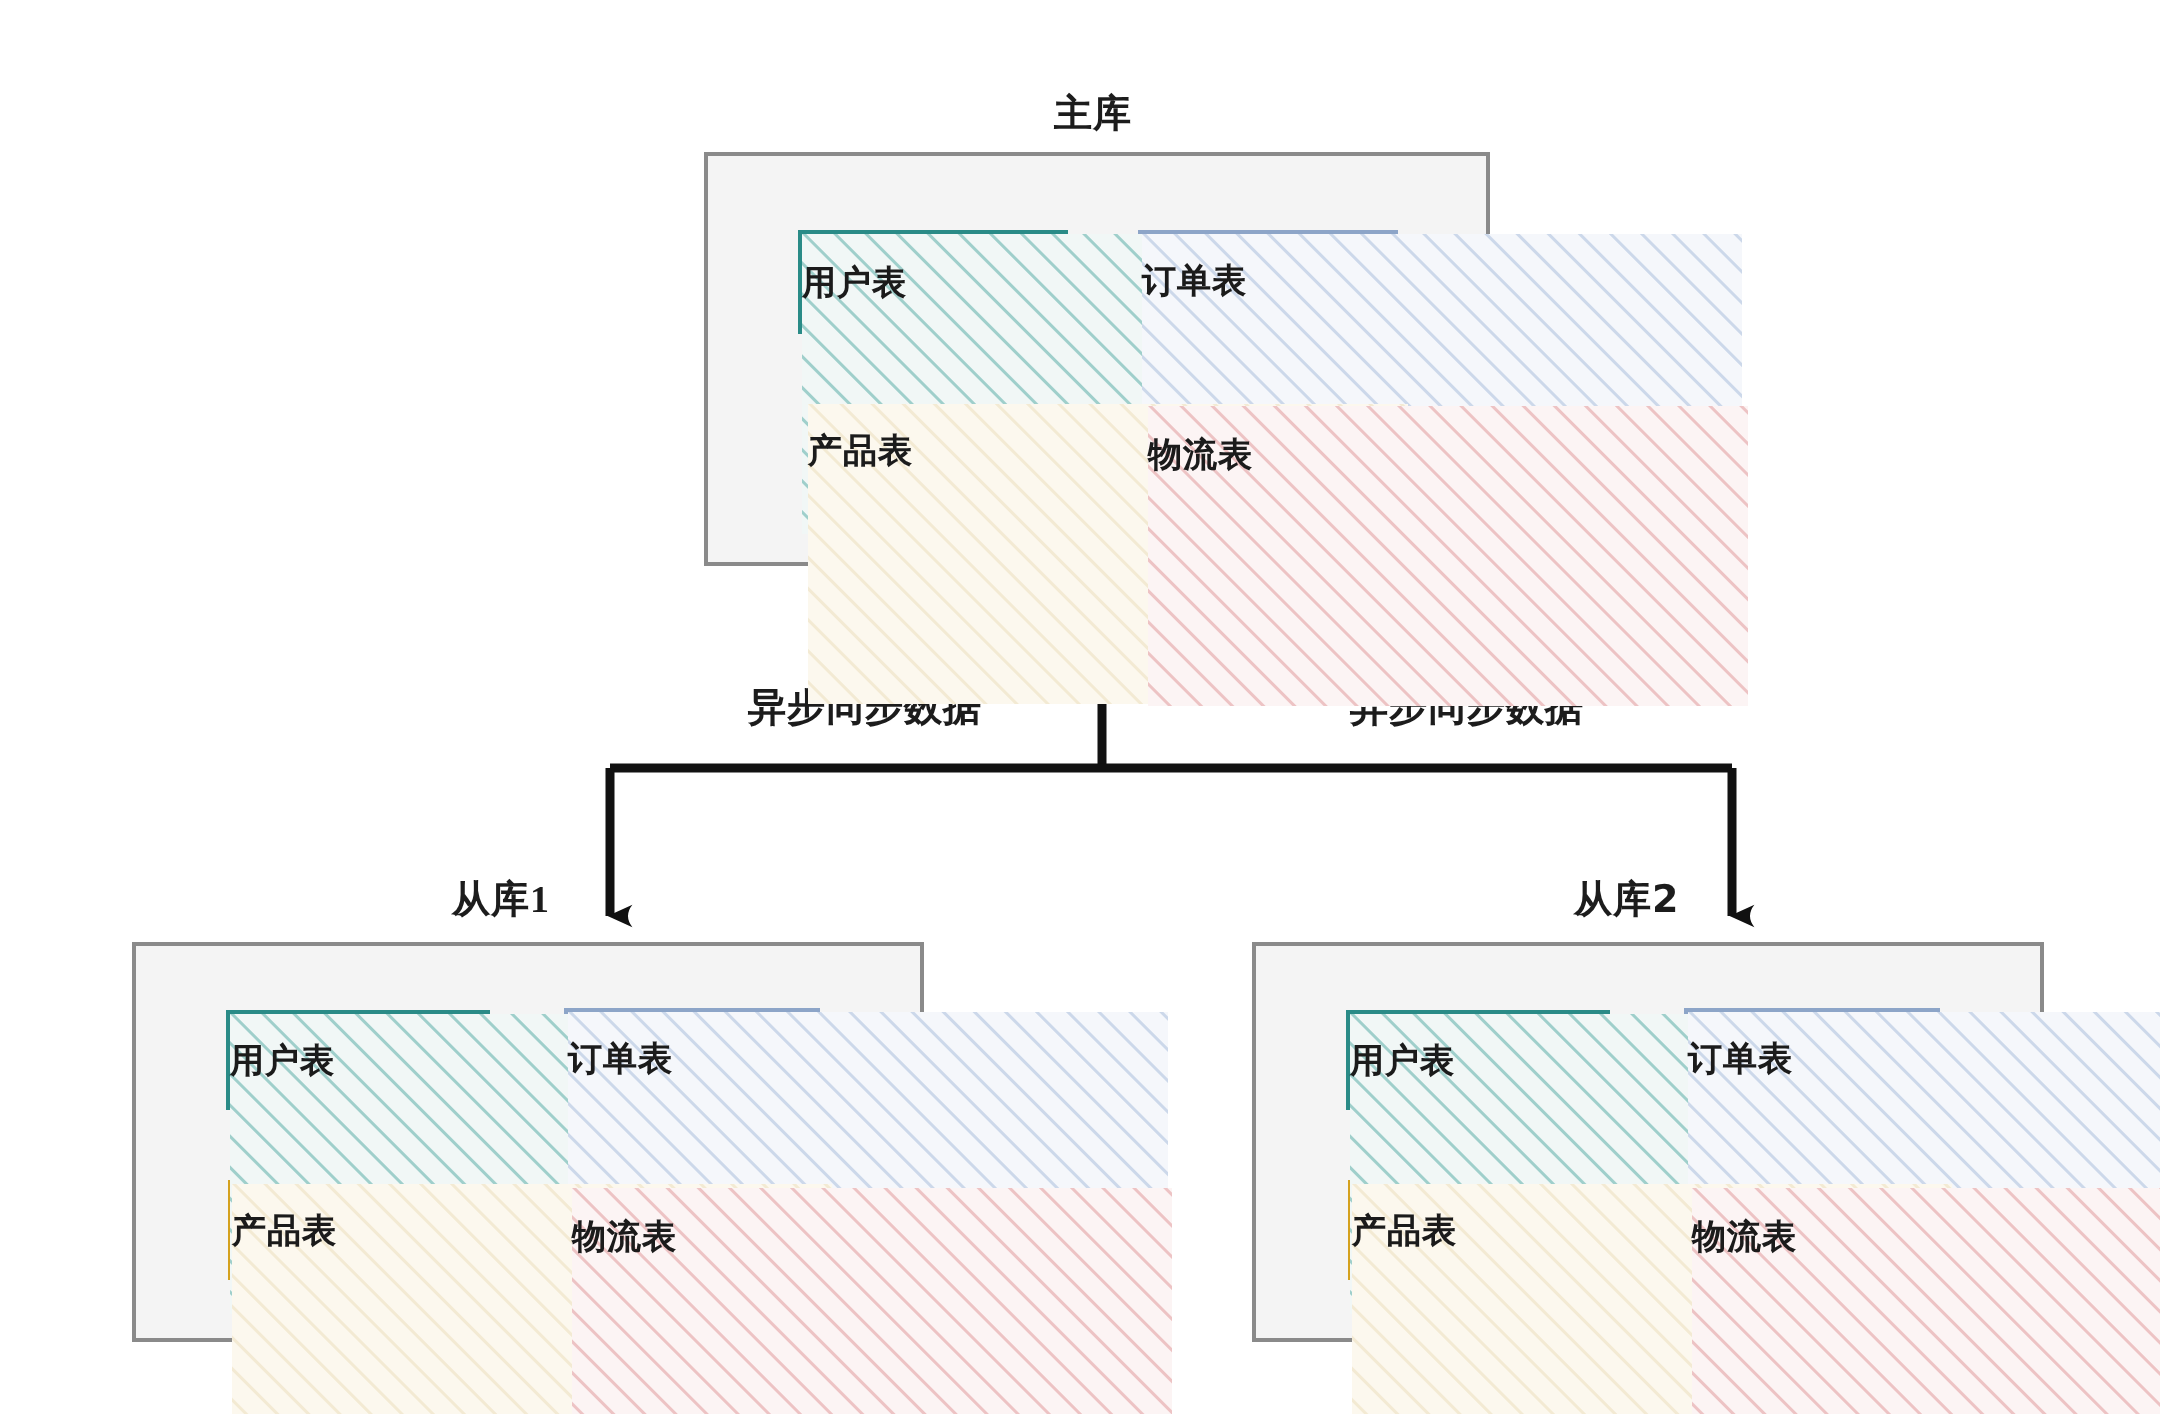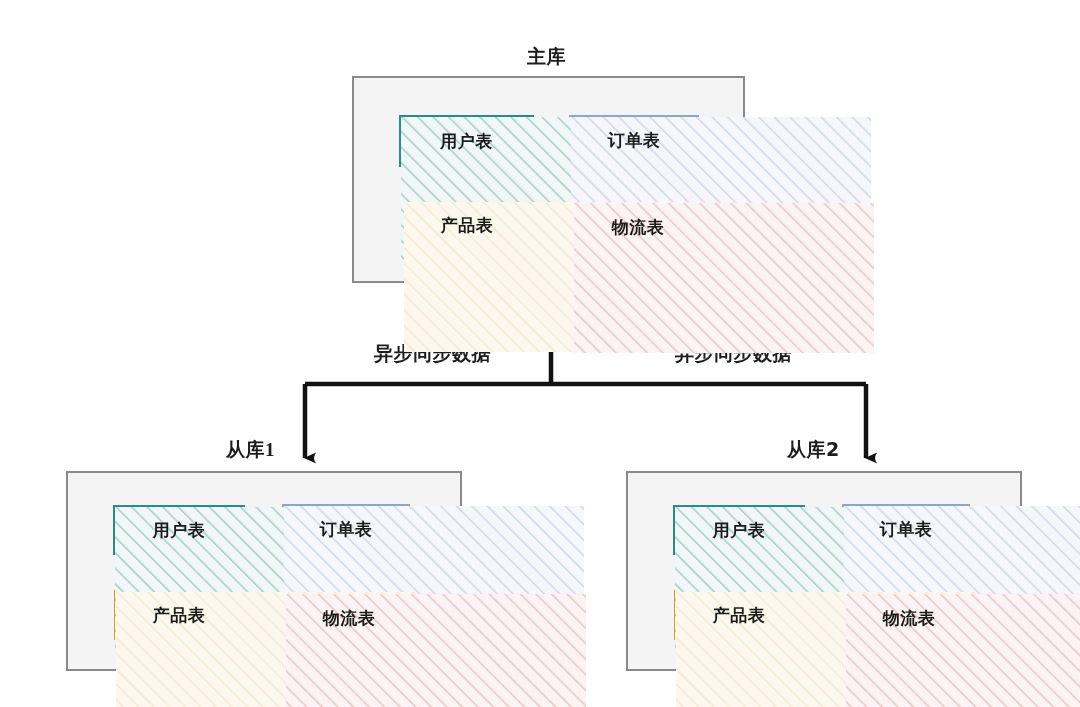--- a/index.html
+++ b/index.html
@@ -36,21 +36,20 @@
     letter-spacing: 0.5px;
   }
   
   .tcard {
     position: absolute;
     box-sizing: border-box;
     border-width: 2.5px;
     border-style: solid;
     display: flex;
     align-items: center;
-    justify-content: center;
   }
   .tcard .tlabel {
     position: relative;
     z-index: 3;
     font-size: 17px;
     font-weight: 700;
     color: #1b1b1b;
     white-space: nowrap;
     letter-spacing: 0.5px;
   }

